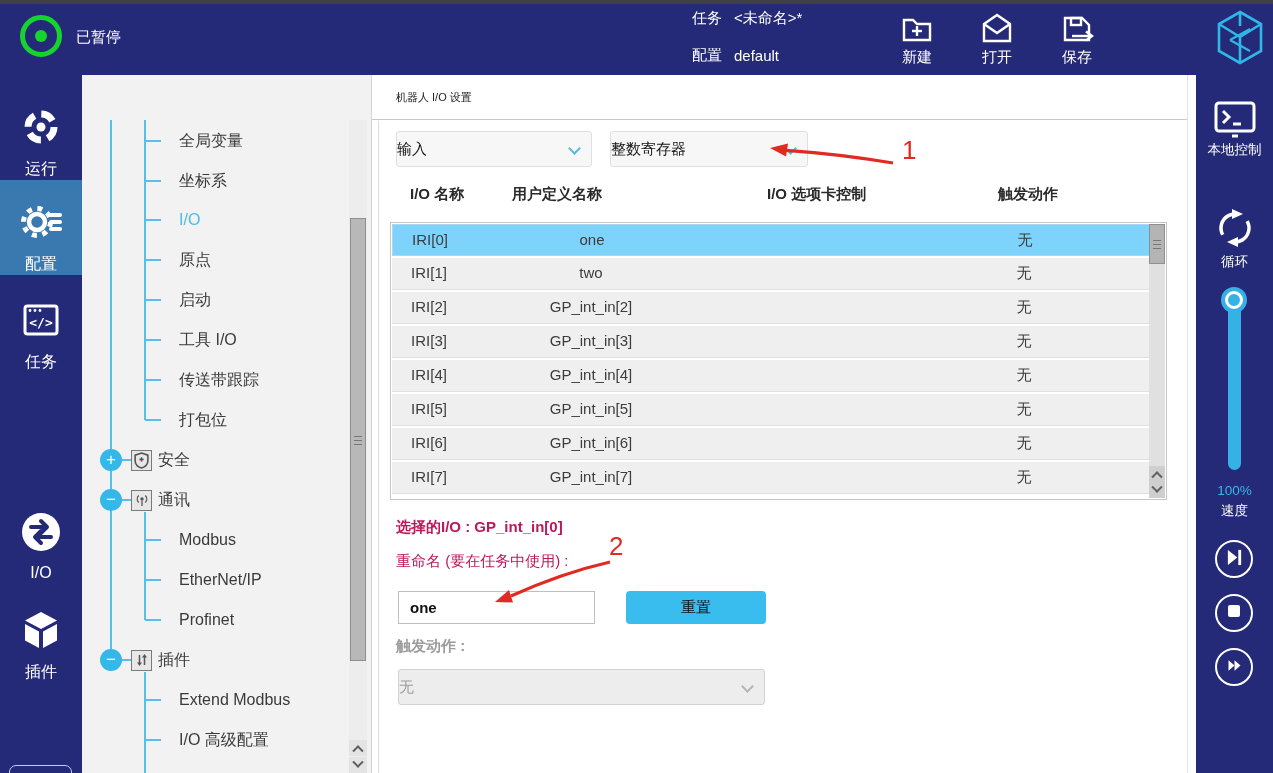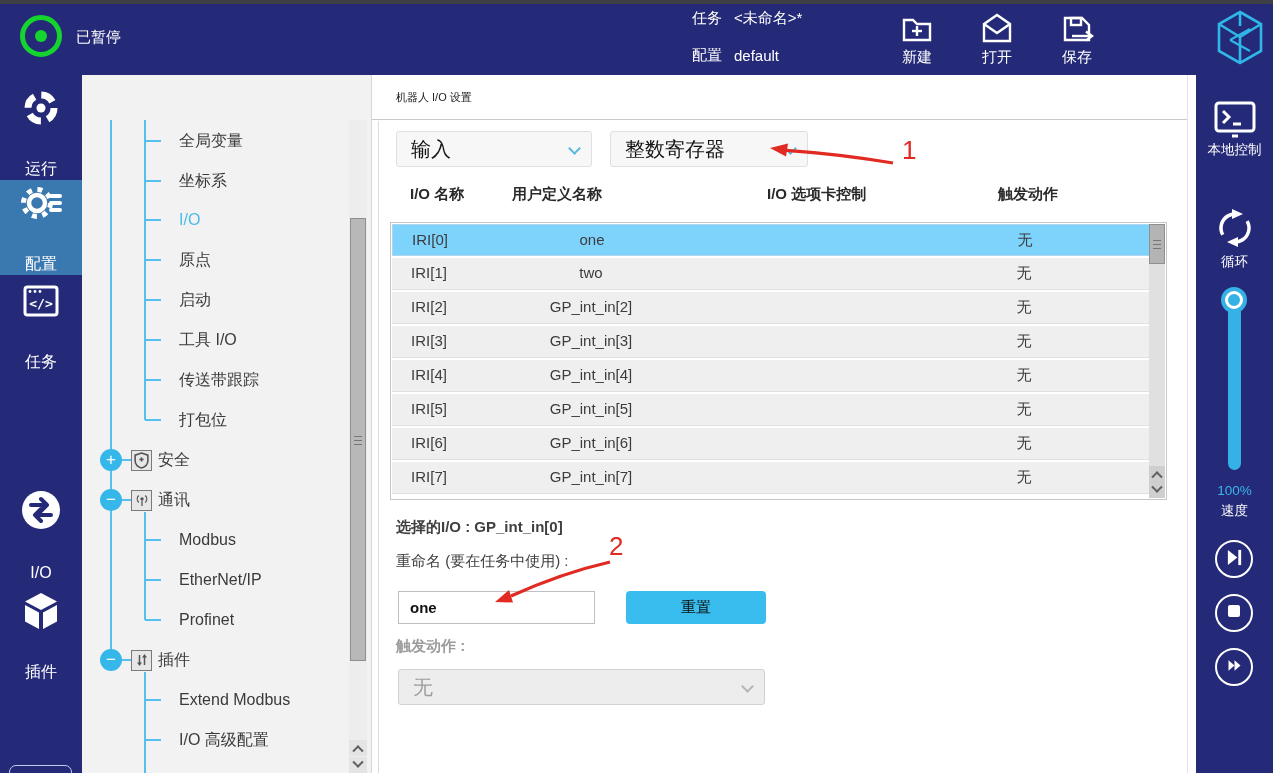--- a/index.html
+++ b/index.html
@@ -15,21 +15,21 @@
   .taskinfo { position:absolute; left:692px; top:9px; color:#fff; font-size:15px; }
   .taskinfo .row { display:flex; gap:12px; height:18px; align-items:center; }
   .taskinfo .row + .row { margin-top:19px; }
   .tbtn { position:absolute; top:10px; width:62px; text-align:center; color:#fff; cursor:pointer; }
   .tbtn svg { display:block; margin:0 auto; }
   .tbtn .blabel { font-size:15px; margin-top:2px; }
   .logo { position:absolute; left:1216px; top:9px; }
 
   
   .leftnav { position:absolute; left:0; top:75px; width:82px; bottom:0; background:#252a78; overflow:hidden; }
-  .navitem { position:absolute; left:0; width:82px; height:95px; display:flex; flex-direction:column; align-items:center; justify-content:space-between; gap:5px; color:#fff; font-size:16px; cursor:pointer; }
+  .navitem { position:absolute; left:0; width:82px; height:95px; display:flex; flex-direction:column; align-items:center; justify-content:flex-end; gap:5px; color:#fff; font-size:16px; cursor:pointer; }
   .navitem.sel { background:#3a78b0; }
   .nav-foot { position:absolute; left:9px; top:690px; width:63px; height:40px; border:1px solid #c5caf2; border-radius:7px; }
 
   
   .tree { position:absolute; left:82px; top:75px; width:290px; bottom:0; background:#f2f2f2; border-right:1px solid #d7d7d7; overflow:hidden; }
   .tree-header { position:absolute; left:0; top:0; width:100%; height:45px; background:#fafafa; border-bottom:1px solid #d9d9d9; display:flex; align-items:center; padding-left:23px; font-size:17px; font-weight:bold; color:#1d1d1d; }
   .vline { position:absolute; width:2px; background:#55bfee; }
   .titem { position:absolute; left:63px; height:28px; display:flex; align-items:center; cursor:pointer; }
   .tick { width:16px; height:2px; background:#55bfee; }
   .tlabel { margin-left:18px; font-size:16px; color:#3a3a3a; white-space:nowrap; }
@@ -44,35 +44,35 @@
   .grip { position:absolute; left:3px; right:3px; top:calc(50% - 4px); height:9px; background:repeating-linear-gradient(#777 0 1px, transparent 1px 4px); }
   .sbtn { position:absolute; left:0; right:0; height:16px; display:flex; align-items:center; justify-content:center; background:#e4e4e4; cursor:pointer; }
   .chev { width:8px; height:8px; border-right:2px solid #606060; border-bottom:2px solid #606060; }
   .chev.up { transform:rotate(-135deg) translate(-2px,-2px); }
   .chev.dn { transform:rotate(45deg) translate(-2px,-2px); }
 
   
   .main { position:absolute; left:372px; top:75px; width:816px; bottom:0; background:#fff; border-right:1px solid #e3e3e3; }
   .main-header { position:absolute; left:0; top:0; width:100%; height:45px; border-bottom:1px solid #c9c9c9; display:flex; align-items:center; padding-left:24px; font-size:11px; color:#222; }
   .main-body-edge { position:absolute; left:6px; top:46px; bottom:0; width:1px; background:#dcdcdc; }
-  .dd { position:absolute; height:36px; background:#f7f7f7; border:1px solid #e0e0e0; border-radius:3px; display:flex; align-items:center; padding:0 14px; font-size:20px; color:#141414; cursor:pointer; }
+  .dd { position:absolute; height:36px; background:#f7f7f7; border:1px solid #e0e0e0; border-radius:3px; display:flex; align-items:center; padding:0 0; font-size:15px; color:#141414; cursor:pointer; }
   .dd .dchev { position:absolute; right:12px; top:12px; width:9px; height:9px; border-right:2px solid #59b8e0; border-bottom:2px solid #59b8e0; transform:rotate(45deg); }
   .dd.disabled { background:#ededed; border-color:#d2d2d2; color:#9d9d9d; cursor:default; }
   .dd.disabled .dchev { border-color:#b5b5b5; }
   .colhead { position:absolute; top:110px; font-size:15px; font-weight:bold; color:#2a2a2a; white-space:nowrap; }
   .iotable { position:absolute; left:18px; top:147px; width:777px; height:278px; border:1px solid #c6c6c6; background:#fff; overflow:hidden; }
   .trow { position:relative; height:32px; margin:1px 1px 2px 1px; background:#efefef; border-bottom:1px solid #e0e0e0; cursor:pointer; }
   .trow.sel { background:#7dd3fc; border:1px solid #aed6f0; }
   .trow span { position:absolute; top:6px; font-size:15px; color:#3c3c3c; text-align:center; white-space:nowrap; }
   .c-io { left:2px; width:70px; }
   .c-user { left:99px; width:200px; }
   .c-act { left:582px; width:100px; }
   .tblscroll { position:absolute; right:1px; top:1px; bottom:1px; width:16px; background:#e0e0e0; }
   .tblthumb { position:absolute; left:0; right:0; top:0; height:40px; background:#b4b4b4; border:1px solid #8f8f8f; }
-  .fieldlabel { position:absolute; left:24px; font-size:15px; color:#404040; }
+  .fieldlabel { position:absolute; left:24px; font-size:15px; color:#be185d; }
   .fieldlabel.strong { font-weight:bold; }
   .fieldlabel.muted { color:#9b9b9b;font-weight:bold; }
   .rename-input { position:absolute; left:26px; top:516px; width:197px; height:33px; border:1px solid #bfbfbf; background:#fff; font-family:inherit; font-size:15px; font-weight:bold; color:#111; padding:0 11px; }
   .resetbtn { position:absolute; left:254px; top:516px; width:140px; height:33px; background:#38bdee; border:none; border-radius:4px; font-family:inherit; font-size:15px; color:#101010; cursor:pointer; }
   .anno { position:absolute; inset:0; pointer-events:none; z-index:5; }
   .anno-num { position:absolute; color:#e02a22; font-size:26px; z-index:6; pointer-events:none; }
 
   
   .rightbar { position:absolute; right:0; top:75px; width:77px; bottom:0; background:#252a78; overflow:hidden; }
   .rb-label { position:absolute; left:0; width:77px; text-align:center; color:#fff; font-size:13.5px; white-space:nowrap; }

